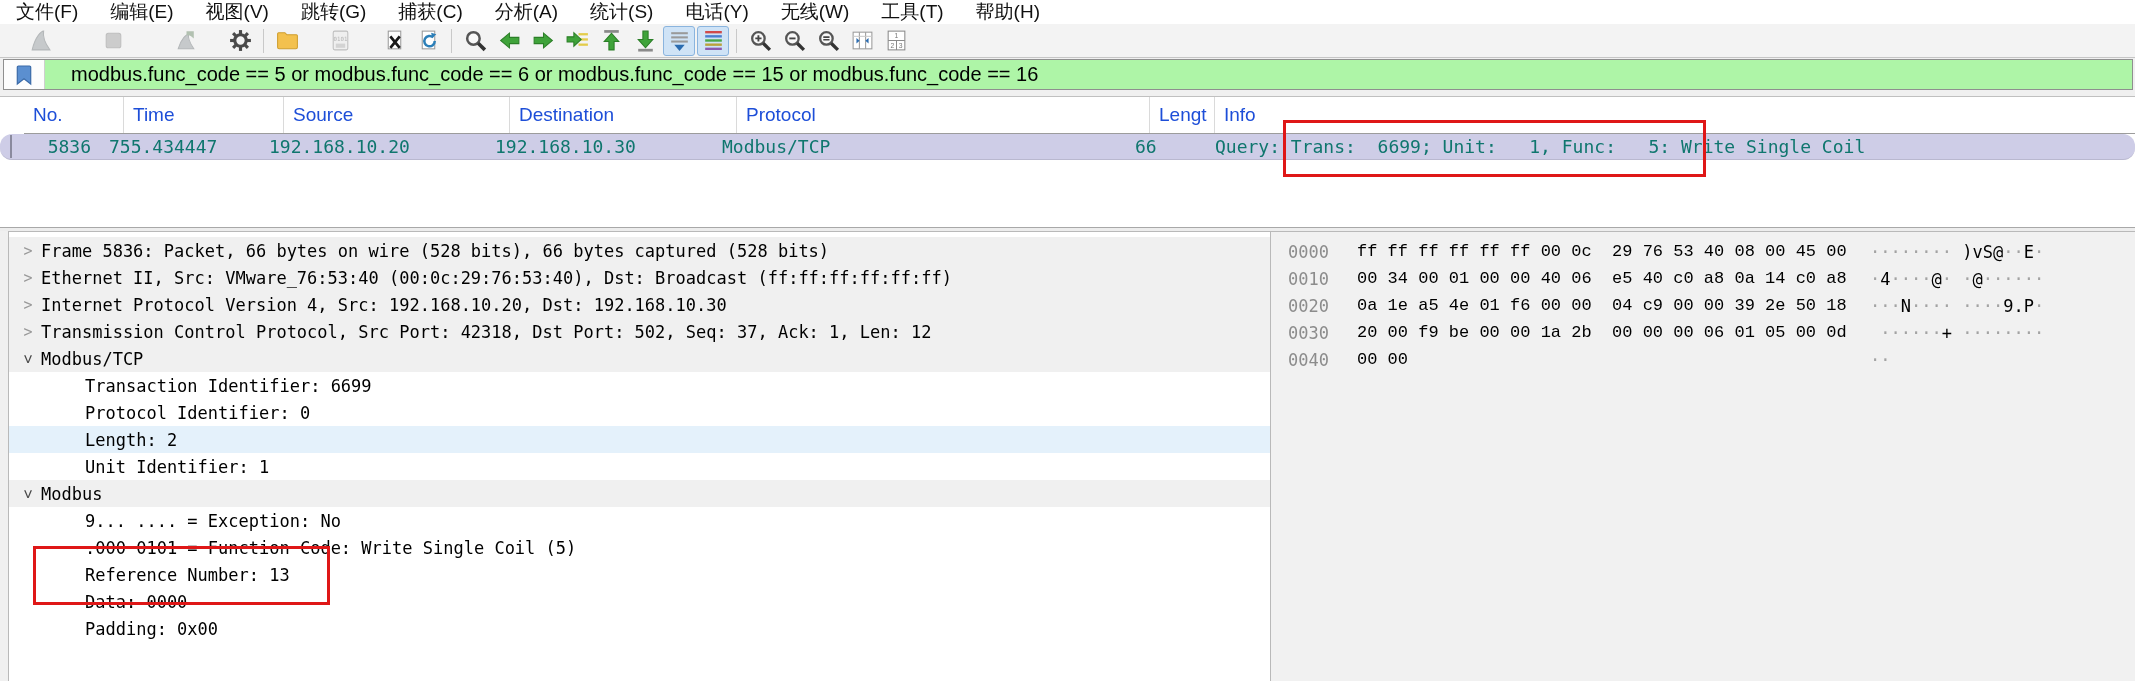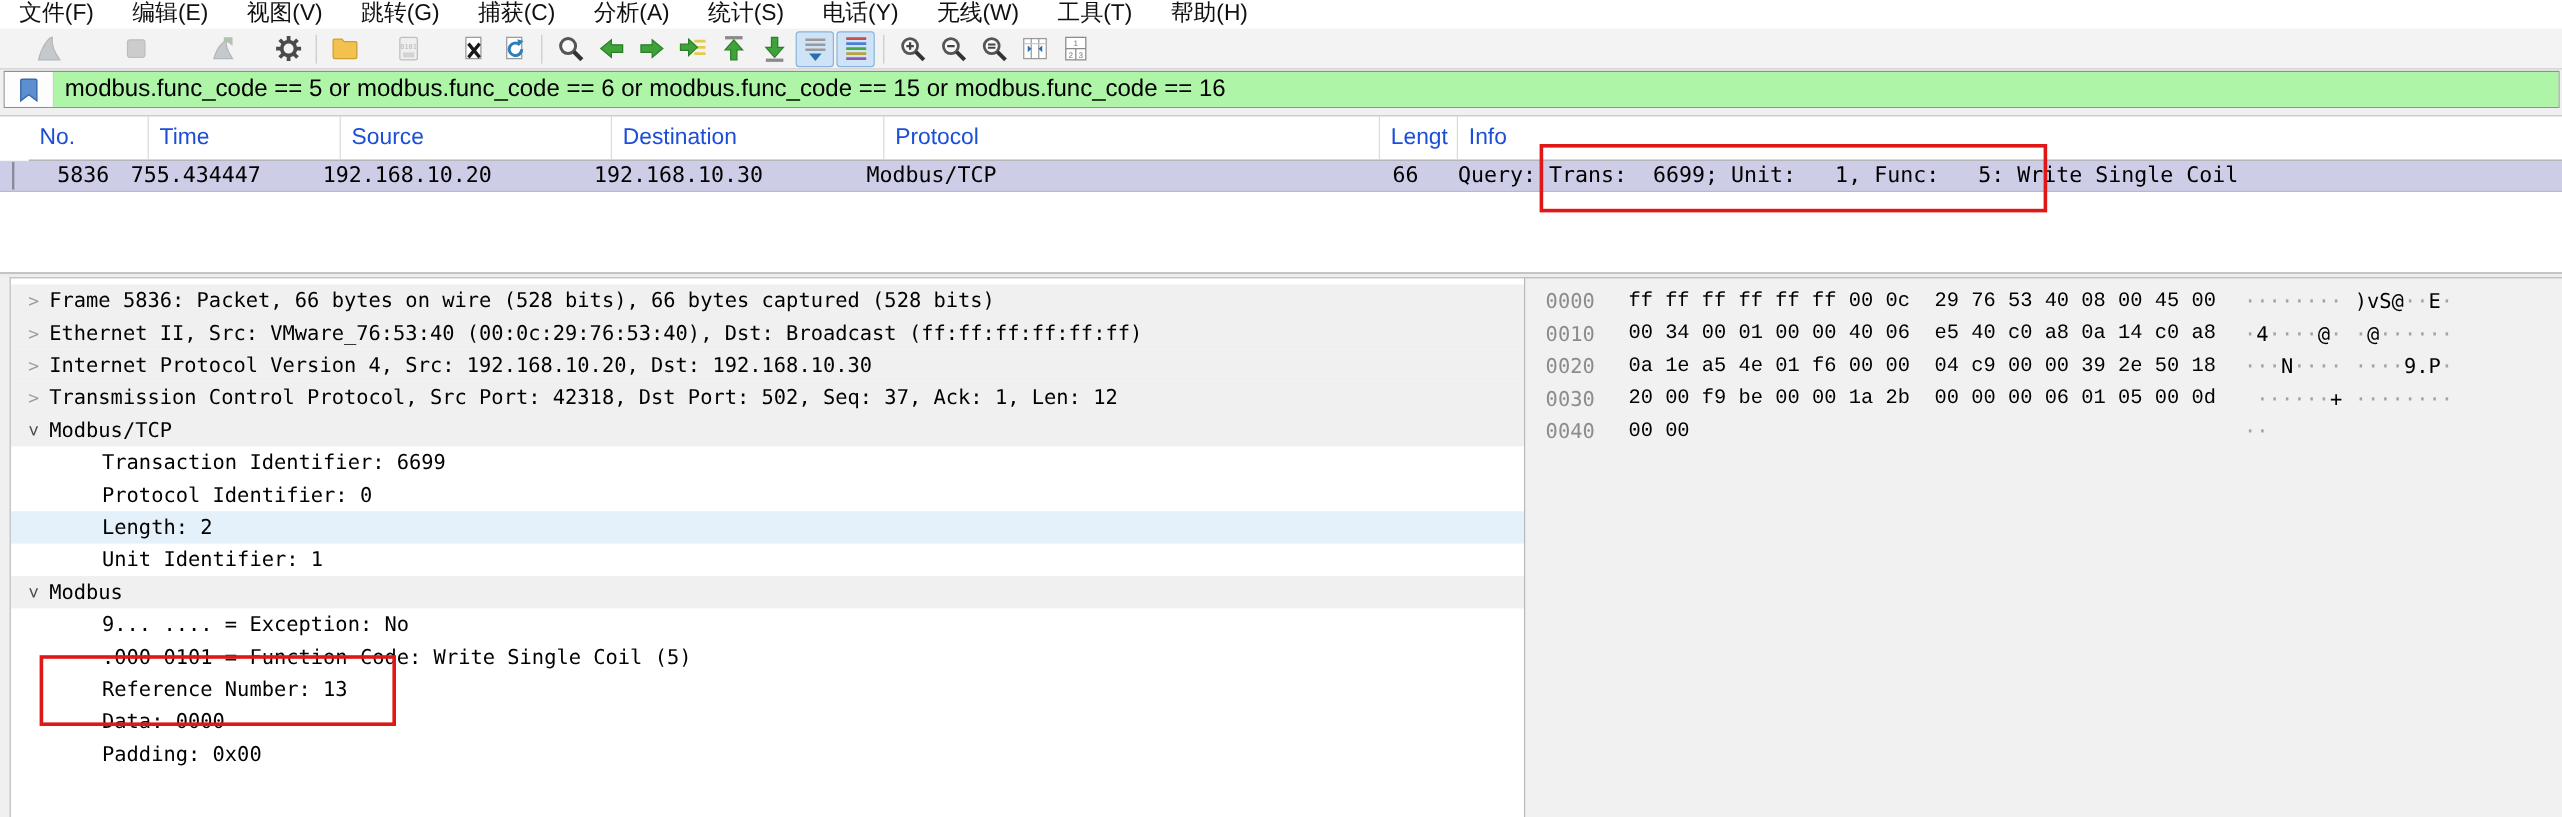--- a/index.html
+++ b/index.html
@@ -19,33 +19,33 @@
     margin:0 1px;border:1px solid transparent;border-radius:3px;flex:none;}
   .tbtn.on{background:#cfe3f6;border-color:#8ab4de;}
   .tbtn.off{opacity:.5;filter:grayscale(.7);}
   .tsep{width:1px;height:24px;background:#c9c9c9;margin:0 6px;flex:none;}
   
   .filterbar{position:absolute;top:58px;left:0;width:2135px;height:33px;background:#f0f0f0;
     display:flex;align-items:center;}
   .ffield{flex:1;height:29px;margin:0 2px 0 3px;border:1px solid #8f8f8f;display:flex;background:#fff;}
   .fbm{width:40px;display:flex;align-items:center;justify-content:center;
     border-right:1px solid #cfcfcf;background:#fdfdfd;flex:none;}
-  .finput{flex:1;background:#aef5a7;display:flex;align-items:center;padding-left:9px;
+  .finput{flex:1;background:#aef5a7;display:flex;align-items:center;padding-left:26px;
     font-size:20px;color:#000;white-space:nowrap;overflow:hidden;}
   
   .plist{position:absolute;top:96px;left:0;width:2135px;height:131px;background:#fff;
     border-top:1px solid #c0c0c0;box-sizing:border-box;}
   .phead{height:37px;display:flex;border-bottom:1px solid #9c9c9c;font-size:19px;color:#1d4ed8;box-sizing:border-box;margin-left:24px;}
   .hcell{height:100%;display:flex;align-items:center;padding:0 9px;border-right:1px solid #dadada;
     box-sizing:border-box;flex:none;white-space:nowrap;overflow:hidden;}
   .c0{width:100px;}.c1{width:160px;}.c2{width:226px;}.c3{width:227px;}.c4{width:413px;}.c5{width:65px;}
   .c6{flex:1;border-right:none;}
   .hcell.c0{justify-content:flex-start;}
   .prow{height:26px;display:flex;align-items:center;background:#cecde7;position:relative;
-    font-family:"DejaVu Sans Mono",monospace;font-size:18px;color:#000000;border-bottom:1px solid #b9b8cf;box-sizing:border-box;}
+    font-family:"DejaVu Sans Mono",monospace;font-size:18px;color:#0f766e;border-bottom:1px solid #b9b8cf;box-sizing:border-box;border-radius:12px;}
   .pcell{padding:0 9px;box-sizing:border-box;flex:none;white-space:pre;overflow:hidden;}
   .pcell.c0{text-align:right;}
   .pcell.c5{text-align:right;}
   .pcell.c6{padding-left:24px;}
   .relind{position:absolute;left:10px;top:1px;bottom:1px;width:2px;background:#8a8a9e;}
   
   .hsplit{position:absolute;top:227px;left:0;width:2135px;height:4px;background:#ededed;
     border-top:1px solid #a8a8a8;box-sizing:border-box;}
   
   .details{position:absolute;left:8px;top:231px;width:1391px;bottom:0;background:#fff;
@@ -270,21 +270,21 @@
     <div class="hcell c5">Lengt</div>
     <div class="hcell c6">Info</div>
   </div>
   <div class="prow">
     <span class="relind"></span>
     <div class="pcell c0" style="text-align:right">5836</div>
     <div class="pcell c1">755.434447</div>
     <div class="pcell c2">192.168.10.20</div>
     <div class="pcell c3">192.168.10.30</div>
     <div class="pcell c4">Modbus/TCP</div>
-    <div class="pcell c5" style="text-align:right">66</div>
+    <div class="pcell c5" style="text-align:left">66</div>
     <div class="pcell c6">Query: Trans:  6699; Unit:   1, Func:   5: Write Single Coil</div>
   </div>
 </div>
 
 <div class="hsplit"></div>
 
 <div class="details">
   <div class="drow g"><span class="exp"></span><span>Frame 5836: Packet, 66 bytes on wire (528 bits), 66 bytes captured (528 bits)</span></div>
   <div class="drow g"><span class="exp"></span><span>Ethernet II, Src: VMware_76:53:40 (00:0c:29:76:53:40), Dst: Broadcast (ff:ff:ff:ff:ff:ff)</span></div>
   <div class="drow g"><span class="exp"></span><span>Internet Protocol Version 4, Src: 192.168.10.20, Dst: 192.168.10.30</span></div>

